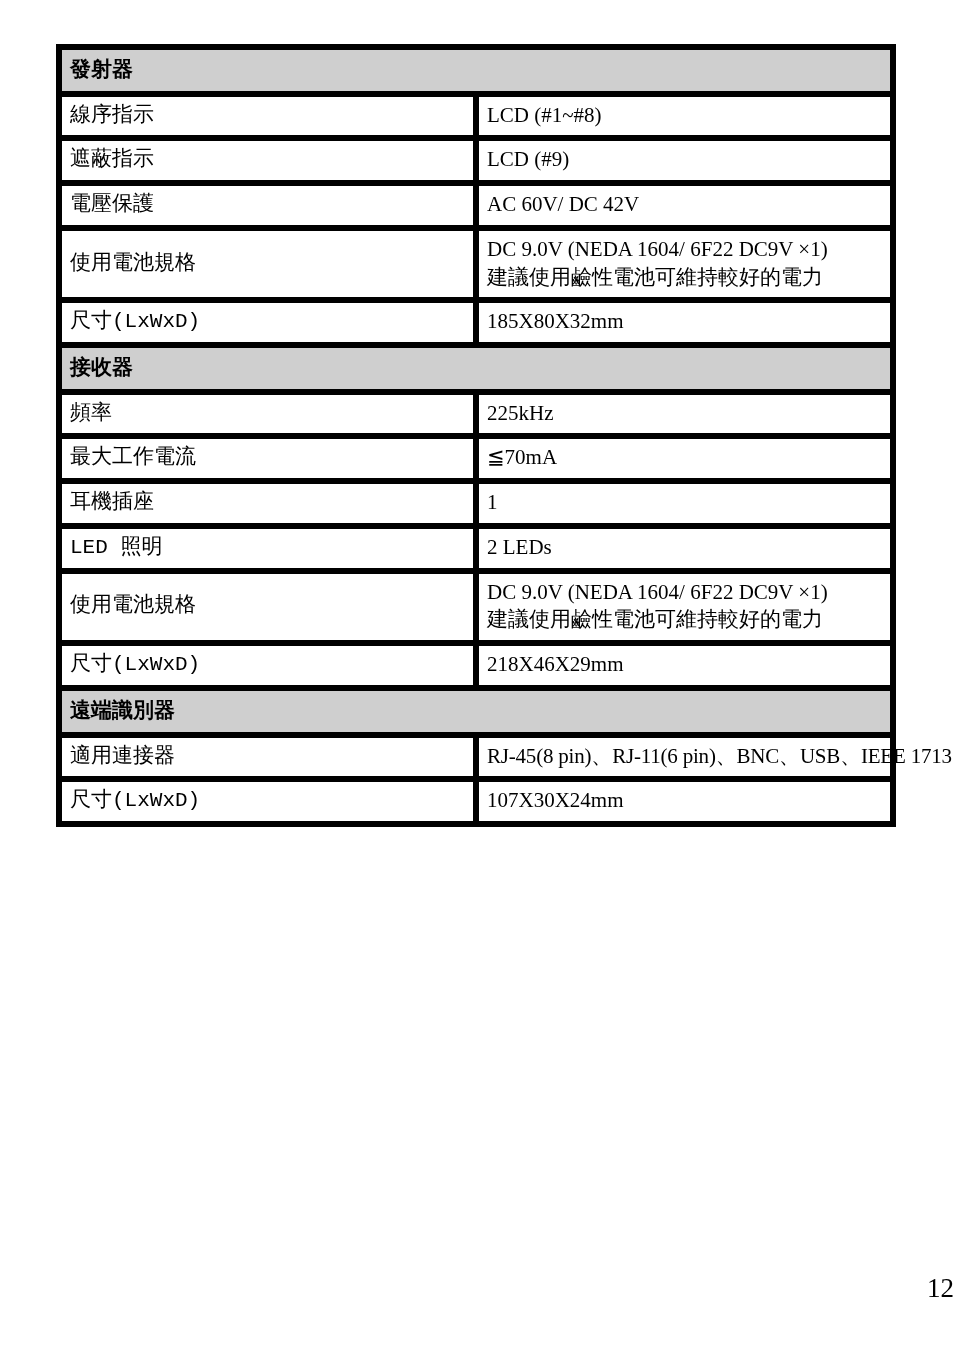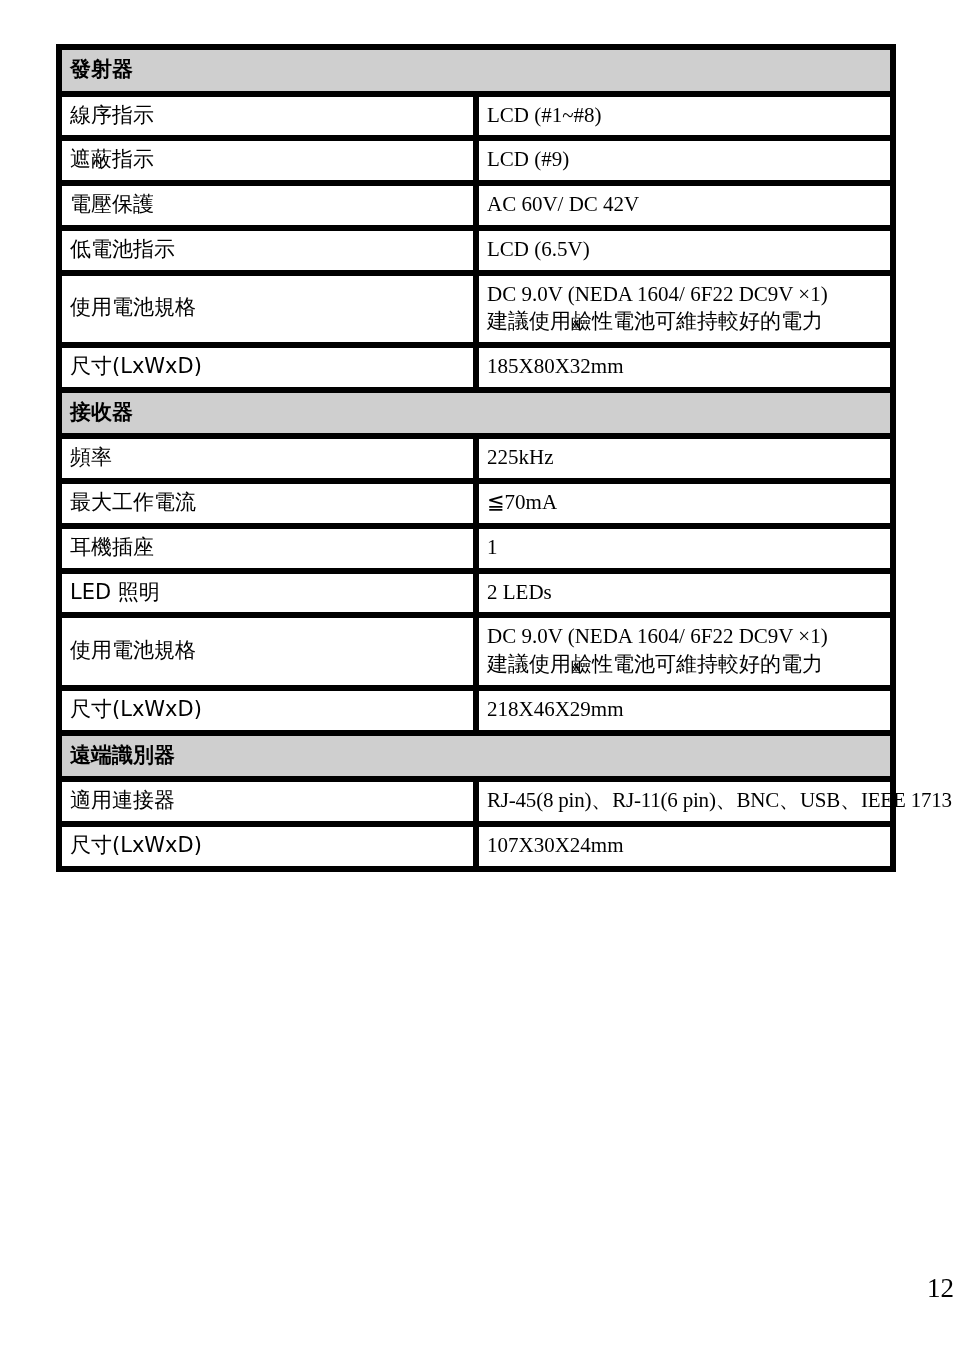--- a/index.html
+++ b/index.html
@@ -27,21 +27,21 @@
     table-layout: fixed;
   }
   table.spec td {
     border: 6px solid #000000;
     padding: 5px 8px 6px 8px;
     vertical-align: middle;
     font-size: 21px;
     line-height: 1.32;
     margin-left: 11px;
   }
-  td.col-label { width: 318px; }
+  td.col-label { width: 318px; font-family: Liberation Mono, monospace; }
   td.col-value { width: 520px; border-radius: 19px; }
   tr.section td {
     background: #cfcfcf;
     font-weight: bold;
     font-size: 21px;
     padding-top: 6px;
     padding-bottom: 7px;
   }
   .cjk {
     font-family: "DejaVu Sans", "Liberation Sans", sans-serif;
@@ -79,24 +79,20 @@
         <td class="col-label cjk">線序指示</td>
         <td class="col-value">LCD (#1~#8)</td>
       </tr>
       <tr>
         <td class="col-label cjk">遮蔽指示</td>
         <td class="col-value">LCD (#9)</td>
       </tr>
       <tr>
         <td class="col-label cjk">電壓保護</td>
         <td class="col-value">AC 60V/ DC 42V</td>
-      </tr>
-      <tr>
-        <td class="col-label cjk">低電池指示</td>
-        <td class="col-value">LCD (6.5V)</td>
       </tr>
       <tr>
         <td class="col-label cjk">使用電池規格</td>
         <td class="col-value">
           <span class="line2">DC 9.0V (NEDA 1604/ 6F22 DC9V ×1)</span>
           <span class="line2 cjk">建議使用鹼性電池可維持較好的電力</span>
         </td>
       </tr>
       <tr>
         <td class="col-label cjk">尺寸(LxWxD)</td>

